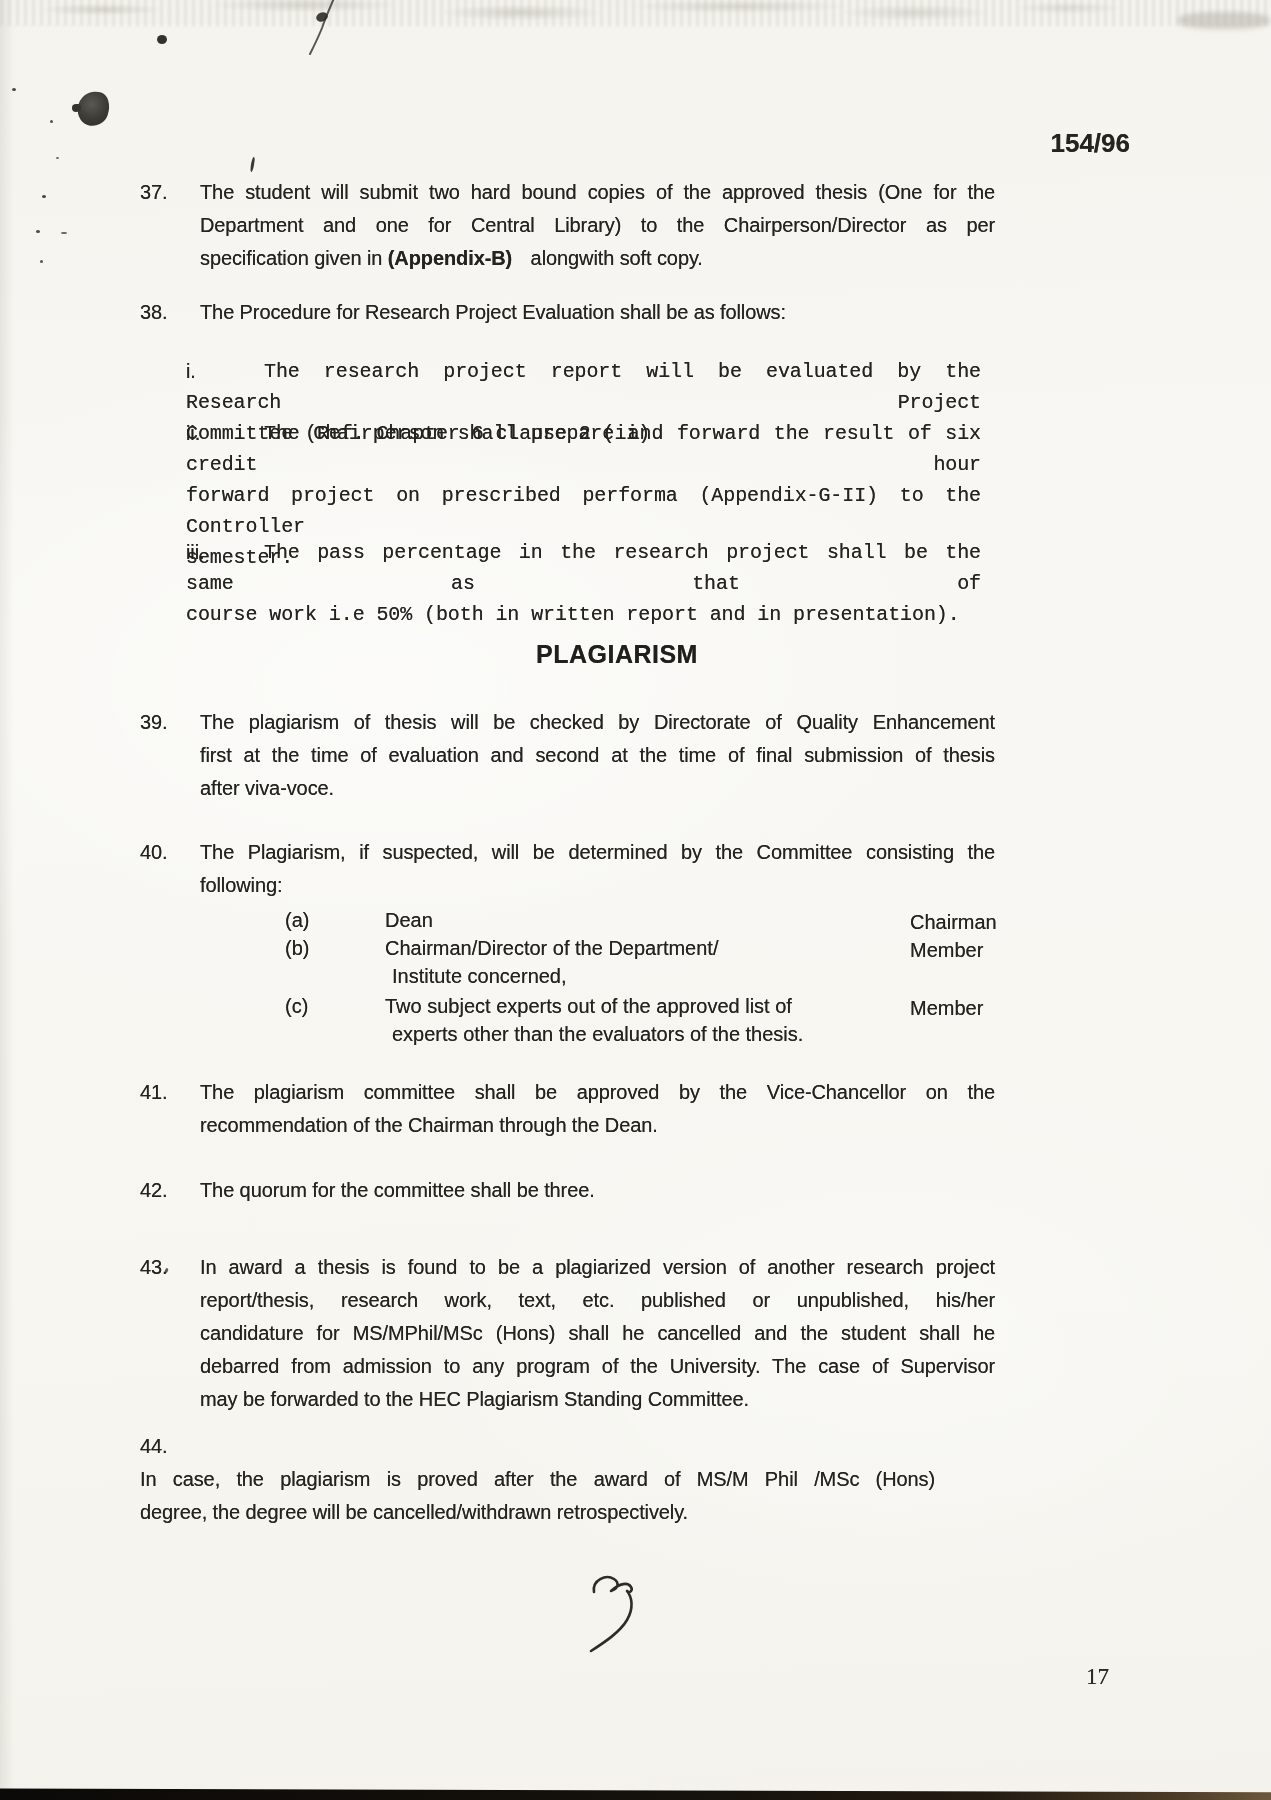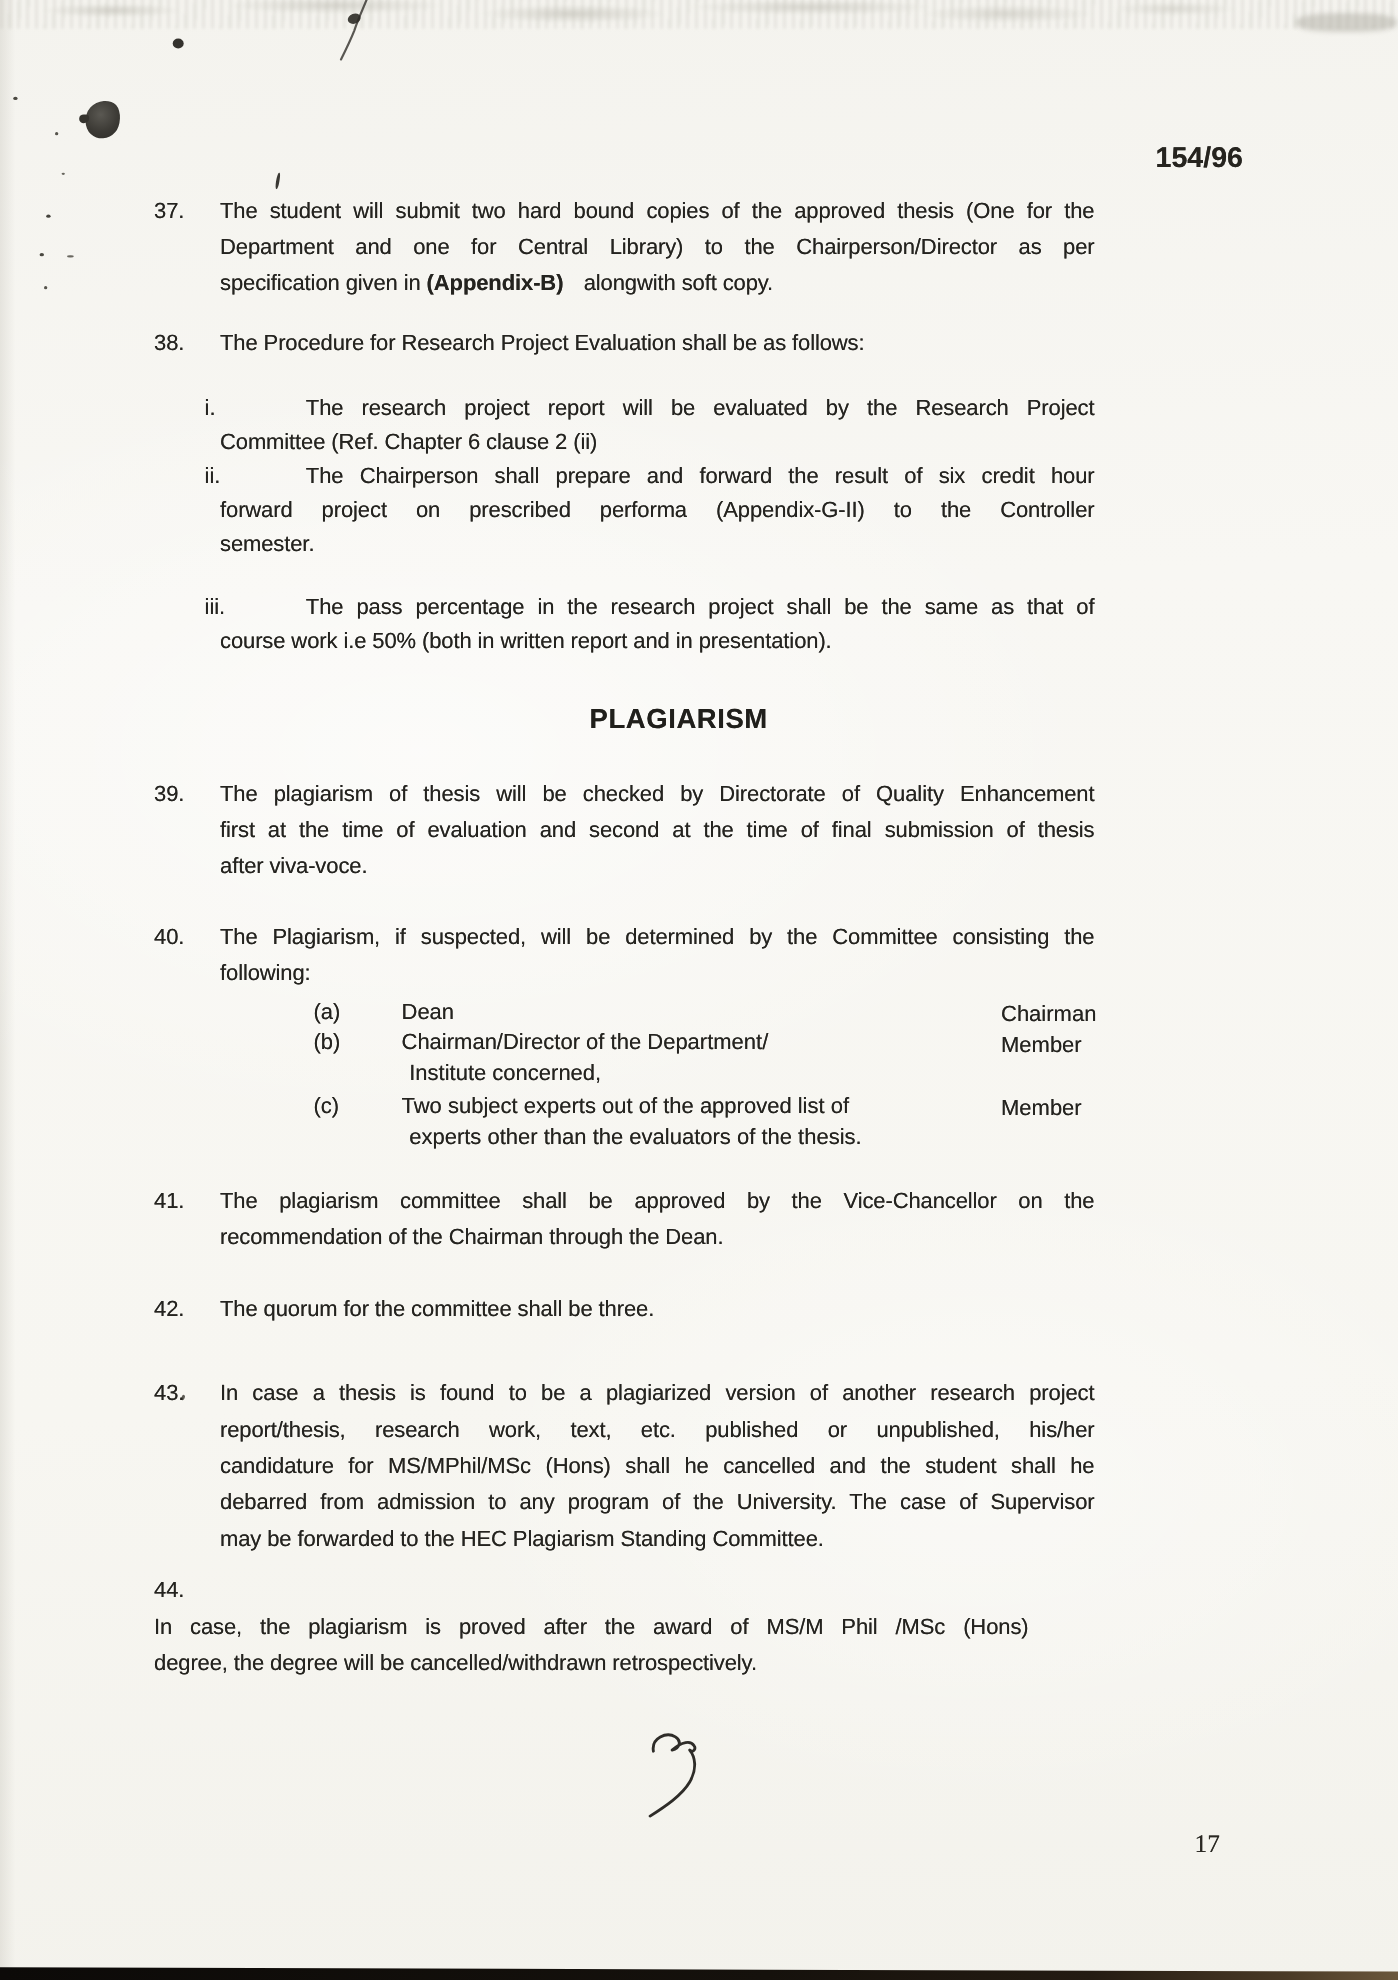--- a/index.html
+++ b/index.html
@@ -53,30 +53,30 @@
   .cnum{width:60px;flex:none;}
   .cbody{width:795px;}
   .tline{text-align:justify;text-align-last:justify;}
   .tline.last{text-align-last:left;}
   .cbody b{font-weight:700;margin-right:13px;}
   #c37{top:176px;} #c38{top:296px;} #c39{top:706px;} #c40{top:836px;}
   #c41{top:1076px;} #c42{top:1174px;} #c43{top:1251px;} #c44{top:1430px;flex-direction:column;}
   
   .roman{position:absolute;left:186px;font-size:20px;line-height:31px;letter-spacing:-.1px;}
   .rmark{position:absolute;left:0;top:0;}
-  .rbody{margin-left:14px;width:795px;}
+  .rbody{width:795px;font-family:Liberation Mono, monospace;}
   .rbody .tline:first-child{text-indent:78px;}
   #ri{top:356px;} #rii{top:418px;} #riii{top:537px;}
   
   .heading{position:absolute;left:536px;top:640px;font-size:25px;font-weight:700;letter-spacing:.5px;color:#201f1b;}
   
   .crow{position:absolute;left:285px;width:810px;font-size:20px;line-height:28px;}
   .cmk{position:absolute;left:0;top:0;}
   .ctx{margin-left:80px;width:545px;}
-  .ctx .tline{text-align:center;text-align-last:left;}
+  .ctx .tline{text-align:center;text-align-last:left;margin-left:20px;}
   .ctx .tline.last:not(:first-child){padding-left:7px;}
   .crl{position:absolute;left:625px;top:2px;}
   #ca{top:906px;} #cb{top:934px;} #cc{top:992px;}
   
   .squiggle{position:absolute;left:580px;top:1570px;}
 </style>
 </head>
 <body>
 
 <div class="page">
@@ -196,21 +196,21 @@
   <div class="clause" id="c42">
     <div class="cnum">42.</div>
     <div class="cbody">
         <div class="tline last">The quorum for the committee shall be three.</div>
       </div>
   </div>
 
   <div class="clause" id="c43">
     <div class="cnum">43.</div>
     <div class="cbody">
-        <div class="tline">In case a thesis is found to be a plagiarized version of another research project</div>
+        <div class="tline">In award a thesis is found to be a plagiarized version of another research project</div>
         <div class="tline">report/thesis, research work, text, etc. published or unpublished, his/her</div>
         <div class="tline">candidature for MS/MPhil/MSc (Hons) shall he cancelled and the student shall he</div>
         <div class="tline">debarred from admission to any program of the University. The case of Supervisor</div>
         <div class="tline last">may be forwarded to the HEC Plagiarism Standing Committee.</div>
       </div>
   </div>
 
   <div class="clause" id="c44">
     <div class="cnum">44.</div>
     <div class="cbody">

